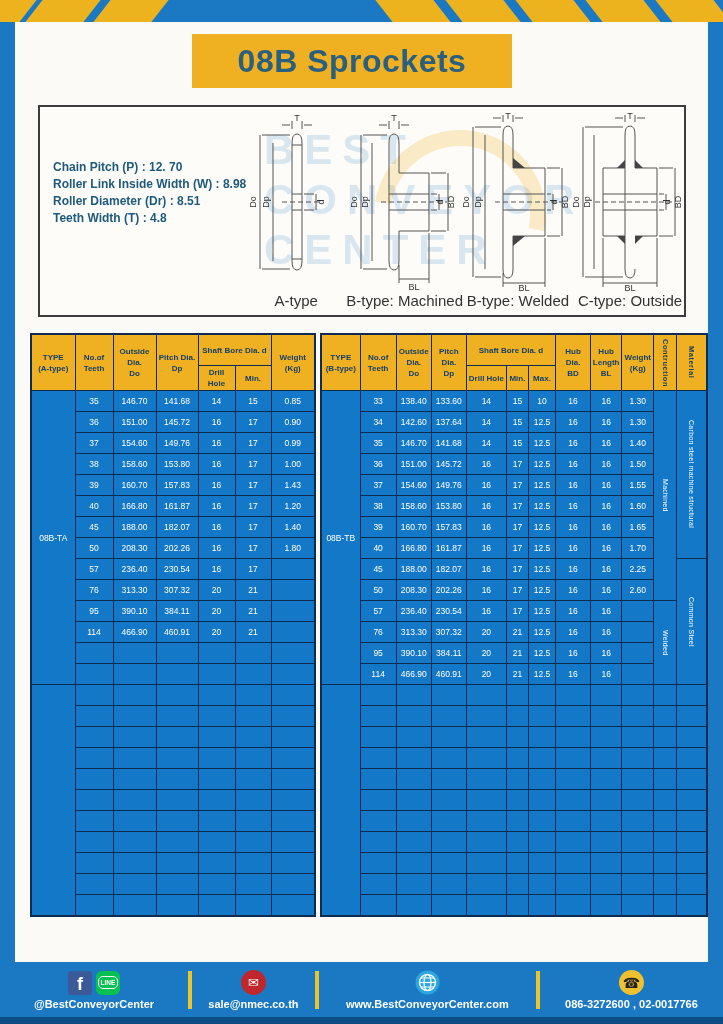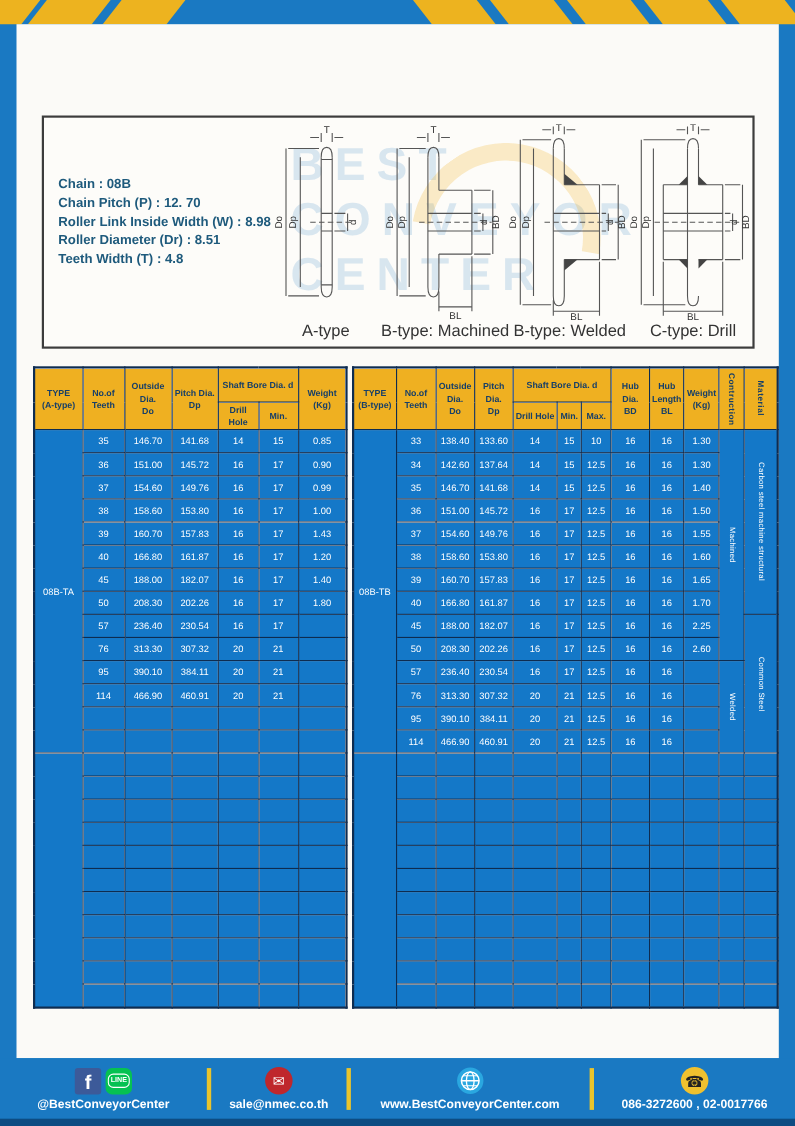--- a/index.html
+++ b/index.html
@@ -78,31 +78,33 @@
     <div class="stripe l" style="left:102px"></div>
     <div class="stripe r" style="left:384px"></div>
     <div class="stripe r" style="left:454px"></div>
     <div class="stripe r" style="left:524px"></div>
     <div class="stripe r" style="left:594px"></div>
     <div class="stripe r" style="left:664px"></div>
   </div>
 
   <div class="card"></div>
 
+  <div class="banner">
+    <span class="banner-text">08B Sprockets</span>
+  </div>
 
   <div class="panel">
     <div class="wm">
       <div class="wm-swoosh"></div>
       <div class="wm-line">BEST</div>
       <div class="wm-line">CONVEYOR</div>
       <div class="wm-line">CENTER</div>
     </div>
 
     <div class="specs">
-      <div class="spec-line">Chain  : 08B</div>
       <div class="spec-line">Chain Pitch (P)  :  12. 70</div>
       <div class="spec-line">Roller Link Inside Width (W)  :  8.98</div>
       <div class="spec-line">Roller Diameter (Dr)  : 8.51</div>
       <div class="spec-line">Teeth Width (T)  :  4.8</div>
     </div>
 
     <div class="dcell">
       <svg width="100" height="178" viewBox="0 0 100 178">
         <g class="diag">
           <path d="M46,30 Q46,21 51,21 Q56,21 56,30"></path>
@@ -259,21 +261,21 @@
         <path class="weld" d="M62,55 L62,47 L70,55 Z"></path>
         <path class="weld" d="M52,123 L52,131 L44,123 Z"></path>
         <path class="weld" d="M62,123 L62,131 L70,123 Z"></path>
         <text class="dimtxt" x="57" y="6" text-anchor="middle">T</text>
         <text class="dimtxt" x="6" y="89" text-anchor="middle" transform="rotate(-90 6 89)">Do</text>
         <text class="dimtxt" x="17" y="89" text-anchor="middle" transform="rotate(-90 17 89)">Dp</text>
         <text class="dimtxt" x="97" y="89" text-anchor="middle" transform="rotate(-90 97 89)">d</text>
         <text class="dimtxt" x="108" y="89" text-anchor="middle" transform="rotate(-90 108 89)">BD</text>
         <text class="dimtxt" x="57" y="178" text-anchor="middle">BL</text>
       </svg>
-      <div class="dcaption">C-type: Drill</div>
+      <div class="dcaption">C-type: Outside</div>
     </div>
   </div>
 
   <table class="spk" id="table-a">
     <colgroup id="cols-a">
         <col style="width: 44px;">
         <col style="width: 38px;">
         <col style="width: 43px;">
         <col style="width: 42px;">
         <col style="width: 37px;">

